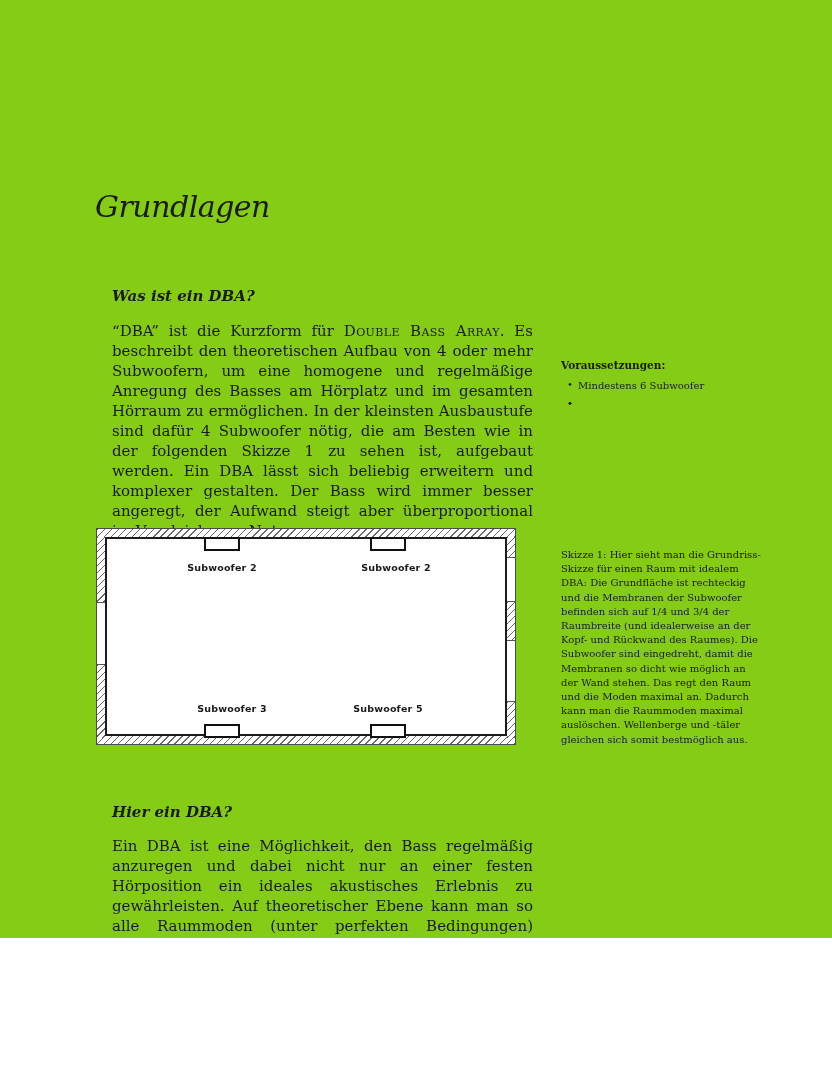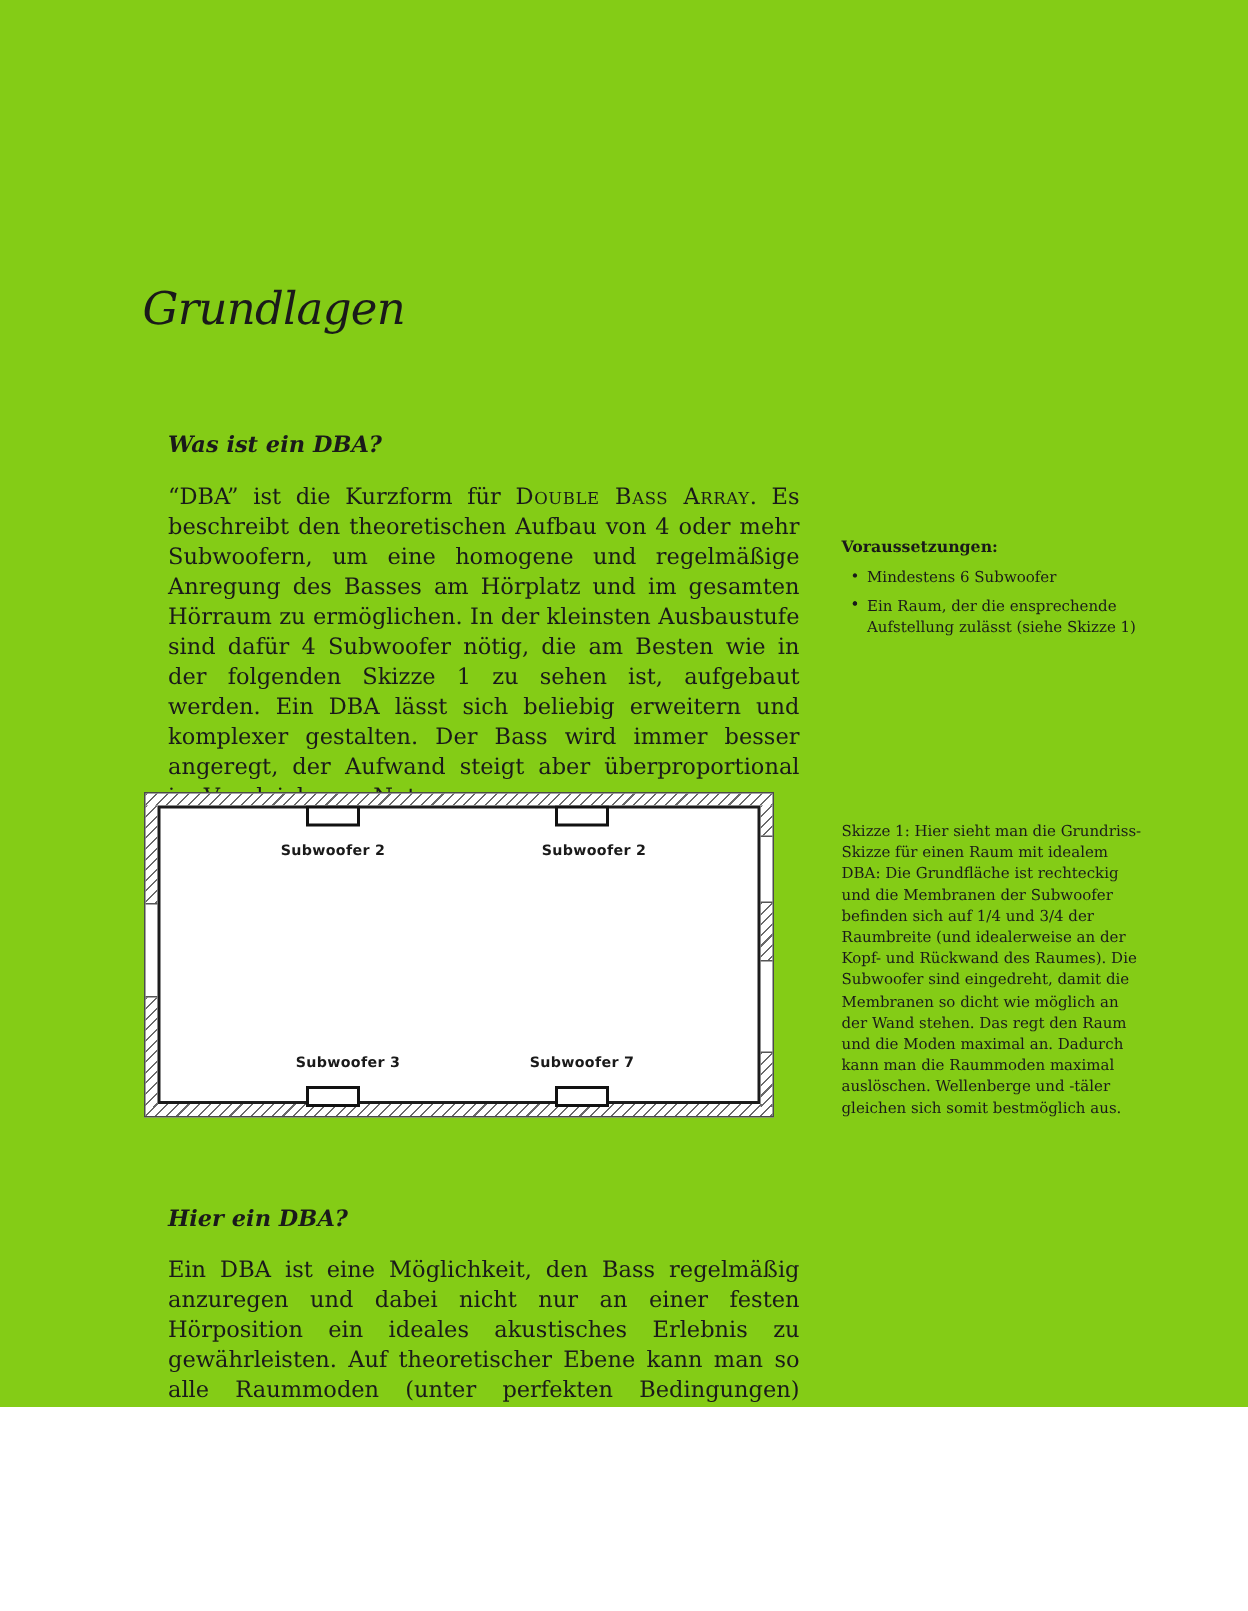--- a/index.html
+++ b/index.html
@@ -108,41 +108,40 @@
     <p class="mn-heading">Voraussetzungen:</p>
     <div class="mn-item">
       <span class="mn-bullet">•</span>
       <span>Mindestens 6 Subwoofer</span>
     </div>
     <div class="mn-item">
       <span class="mn-bullet">•</span>
     </div>
     <div class="mn-item">
       <span class="mn-bullet">•</span>
-      <span>Ein Raum, der die ensprechende Aufstellung zulässt (siehe Skizze 1)</span>
     </div>
   </div>
 
   <div class="diagram">
     <div class="hatch hatch-top"></div>
     <div class="hatch hatch-bottom"></div>
     <div class="hatch hatch-left-a"></div>
     <div class="hatch hatch-left-b"></div>
     <div class="hatch hatch-right-a"></div>
     <div class="hatch hatch-right-b"></div>
     <div class="hatch hatch-right-c"></div>
     <div class="room-inner"></div>
     <div class="sub-box sb1"></div>
     <div class="sub-box sb2"></div>
     <div class="sub-box sb3"></div>
     <div class="sub-box sb4"></div>
     <div class="sub-label sl1">Subwoofer 2</div>
     <div class="sub-label sl2">Subwoofer 2</div>
     <div class="sub-label sl3">Subwoofer 3</div>
-    <div class="sub-label sl4">Subwoofer 7</div>
+    <div class="sub-label sl4">Subwoofer 5</div>
   </div>
 
   <p class="margin-note mn-sketch">Skizze 1: Hier sieht man die Grundriss-Skizze für einen Raum mit idealem DBA: Die Grundfläche ist rechteckig und die Membranen der Subwoofer befinden sich auf 1/4 und 3/4 der Raumbreite (und idealerweise an der Kopf- und Rückwand des Raumes). Die Subwoofer sind eingedreht, damit die Membranen so dicht wie möglich an der Wand stehen. Das regt den Raum und die Moden maximal an. Dadurch kann man die Raummoden maximal auslöschen. Wellenberge und -täler gleichen sich somit bestmöglich aus.</p>
 
   <h2 class="sec-heading h-warum">Hier ein DBA?</h2>
 
   <p class="body-par p2">Ein DBA ist eine Möglichkeit, den Bass regelmäßig anzuregen und dabei nicht nur an einer festen Hörposition ein ideales akustisches Erlebnis zu gewährleisten. Auf theoretischer Ebene kann man so alle Raummoden (unter perfekten Bedingungen) auslöschen oder zumindest stark bändigen.</p>
 
 </div>
 

